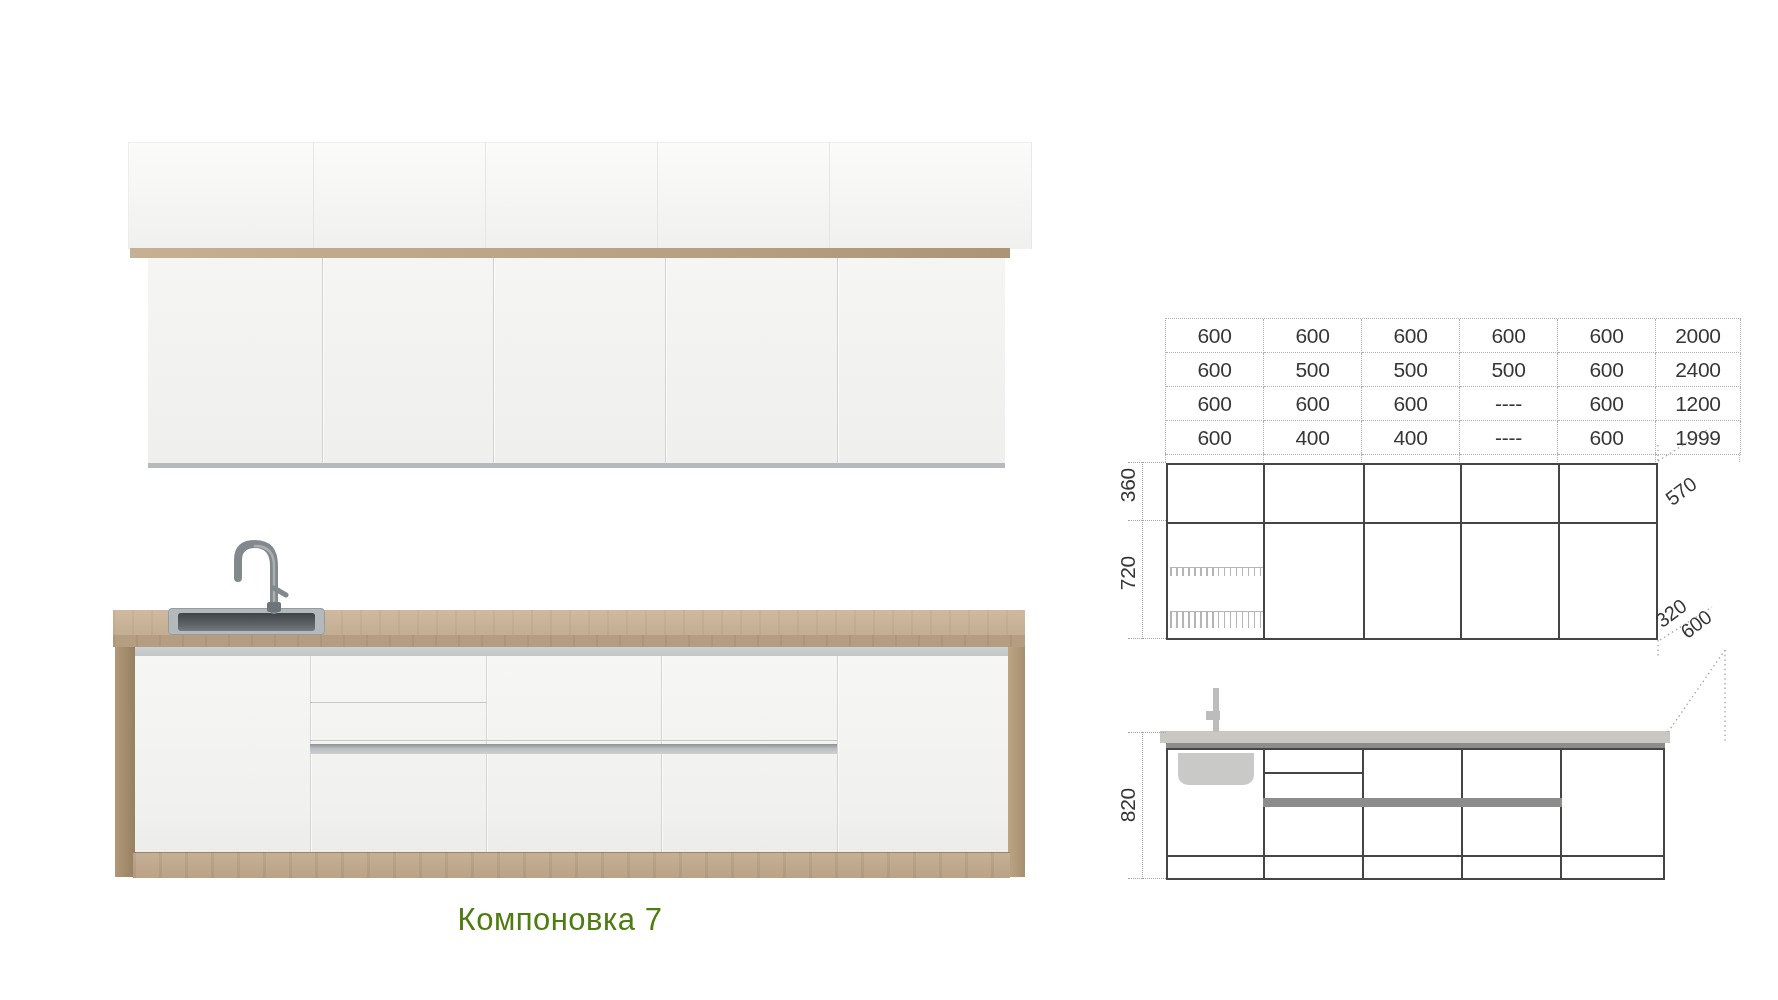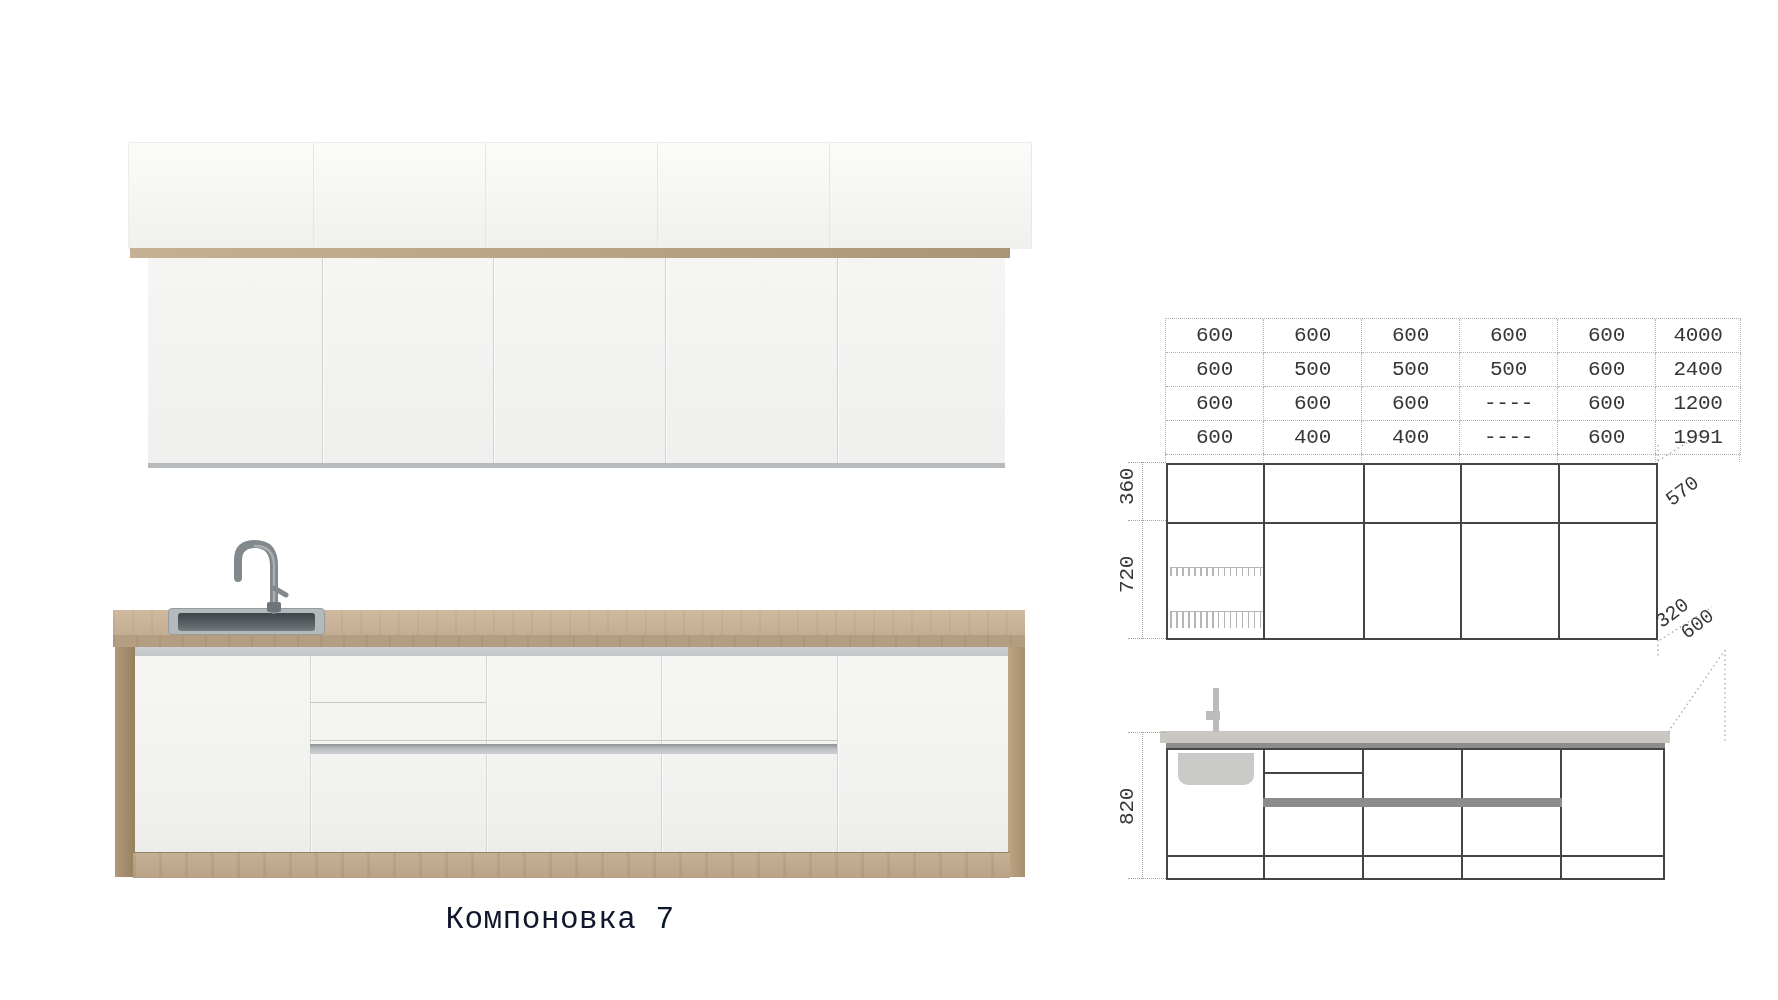--- a/index.html
+++ b/index.html
@@ -1,17 +1,17 @@
 <!DOCTYPE html>
 <html><head>
 <meta charset="utf-8">
 <style>
   html,body{margin:0;padding:0;background:#ffffff;}
   #stage{position:relative;width:1778px;height:1000px;background:#ffffff;overflow:hidden;
-         font-family:Liberation Mono, monospace;color:#3c3c3c;}
+         font-family:Liberation Sans, sans-serif;color:#3c3c3c;}
   .abs{position:absolute;}
 
   
   .crown{left:128px;top:142px;width:902px;height:106px;
          background:linear-gradient(180deg,#fbfbfa 0%,#f5f5f3 55%,#f0f0ee 100%);
          border-top:1px solid #ededeb;border-left:1px solid #ededeb;border-right:1px solid #e8e8e6;}
   .crown-split{position:absolute;top:0;width:1px;height:100%;background:#e6e6e4;}
   .crown-wood{left:130px;top:248px;width:880px;height:10px;
          background:linear-gradient(90deg,#c6b094,#b7a184 60%,#ac9577);}
   .updoors{left:148px;top:258px;width:857px;height:205px;
@@ -60,21 +60,21 @@
   .vlabel{position:absolute;writing-mode:vertical-rl;transform:rotate(180deg);
         font-size:21px;color:#363636;letter-spacing:-0.3px;}
   .dlabel{position:absolute;transform:rotate(-37deg);font-size:20px;color:#363636;letter-spacing:-0.3px;}
   .gray-bar{position:absolute;background:#8c8c8a;}
   .lower-ctop{left:1160px;top:731px;width:510px;height:12px;background:#cac7c2;}
   .lower-sink{position:absolute;left:10px;top:3px;width:76px;height:32px;background:#c9c9c7;
         border-radius:0 0 10px 10px;}
   .faucet2-stem{left:1213px;top:688px;width:6px;height:44px;background:#bcbcba;}
   .faucet2-knob{left:1206px;top:711px;width:14px;height:9px;background:#bcbcba;}
 
-  .caption{left:380px;top:902px;width:360px;text-align:center;font-size:31px;color:#0f172a;letter-spacing:.5px;}
+  .caption{left:380px;top:902px;width:360px;text-align:center;font-size:31px;color:#4d7c0f;letter-spacing:.5px;}
 </style>
 </head>
 <body>
 
 <div id="stage">
 
   <div class="abs" style="left:0;top:0;width:1060px;height:900px;">
 
     <div class="abs crown">
       <div class="crown-split" style="left:184px;"></div>
@@ -118,39 +118,39 @@
       <rect x="45" y="72" width="14" height="10" rx="2" fill="#6e757a"></rect>
     </svg>
   </div>
 
   <div class="abs dims-table" id="dims-table">
       <div class="dims-cell">600</div>
       <div class="dims-cell">600</div>
       <div class="dims-cell">600</div>
       <div class="dims-cell">600</div>
       <div class="dims-cell">600</div>
-      <div class="dims-cell">4000</div>
+      <div class="dims-cell">2000</div>
       <div class="dims-cell">600</div>
       <div class="dims-cell">500</div>
       <div class="dims-cell">500</div>
       <div class="dims-cell">500</div>
       <div class="dims-cell">600</div>
       <div class="dims-cell">2400</div>
       <div class="dims-cell">600</div>
       <div class="dims-cell">600</div>
       <div class="dims-cell">600</div>
       <div class="dims-cell">----</div>
       <div class="dims-cell">600</div>
       <div class="dims-cell">1200</div>
       <div class="dims-cell">600</div>
       <div class="dims-cell">400</div>
       <div class="dims-cell">400</div>
       <div class="dims-cell">----</div>
       <div class="dims-cell">600</div>
-      <div class="dims-cell">1991</div>
+      <div class="dims-cell">1999</div>
     </div>
   <div class="vconn" style="left:1165px;"></div>
   <div class="vconn" style="left:1263px;"></div>
   <div class="vconn" style="left:1361px;"></div>
   <div class="vconn" style="left:1459px;"></div>
   <div class="vconn" style="left:1557px;"></div>
   <div class="vconn" style="left:1655px;"></div>
   <div class="vconn" style="left:1739px;"></div>
 
   <div class="abs elev" style="left:1166px;top:463px;width:492px;height:177px;">

